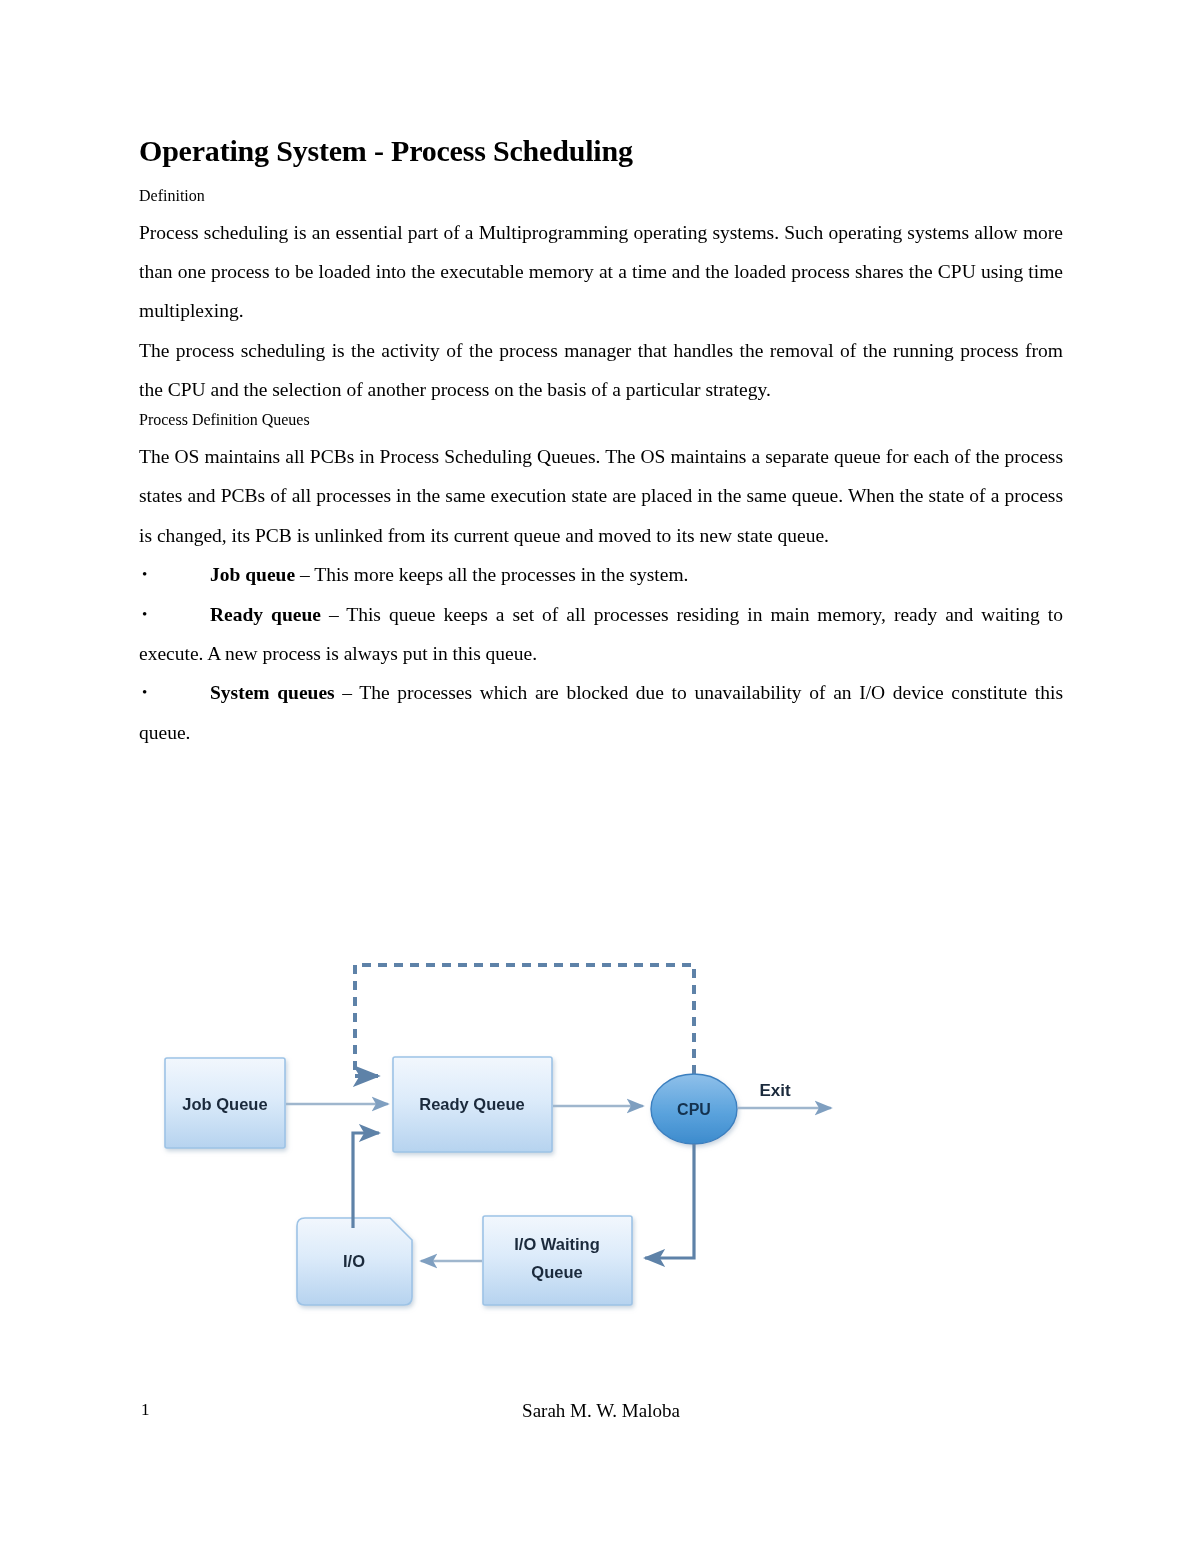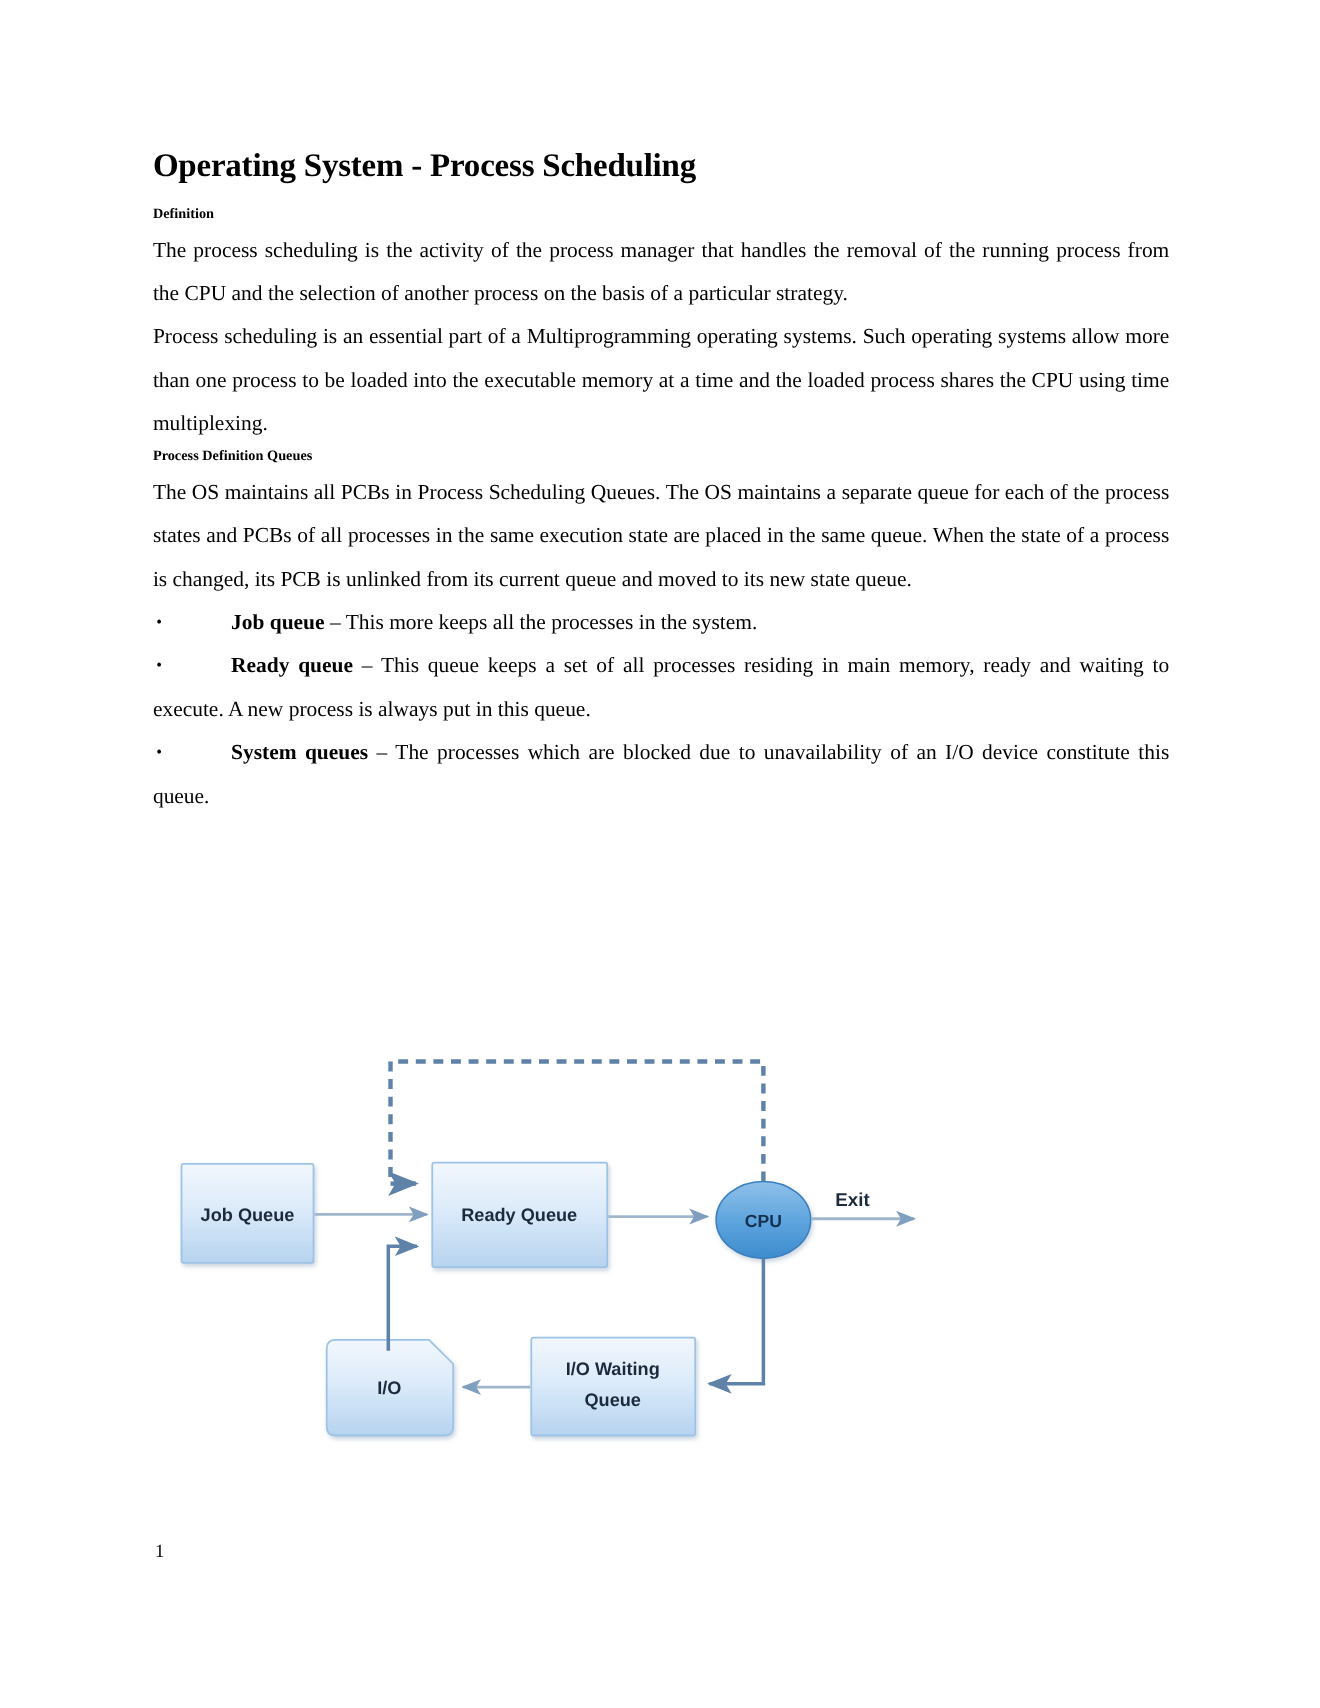--- a/index.html
+++ b/index.html
@@ -34,22 +34,22 @@
   h1.doc-title {
     font-size: 30px;
     font-weight: bold;
     line-height: 1.1;
     margin: 0 0 18px 0;
     letter-spacing: -0.2px;
     font-family: "Liberation Serif", "DejaVu Serif", serif;
   }
 
   .heading {
-    font-size: 13px;
-    font-weight: bold;
+    font-size: 16px;
+    font-weight: normal;
     margin: 0 0 6px 0;
     line-height: 1.35;
   }
 
   p.body-text {
     font-size: 19.5px;
     line-height: 2.02;
     margin: 0 0 0 0;
     text-align: justify;
     text-justify: inter-word;
@@ -124,23 +124,23 @@
 <body>
 
 <div class="page">
 
   <div class="content">
 
     <h1 class="doc-title">Operating System - Process Scheduling</h1>
 
     <div class="heading">Definition</div>
 
+    <p class="body-text">Process scheduling is an essential part of a Multiprogramming operating systems. Such operating systems allow more than one process to be loaded into the executable memory at a time and the loaded process shares the CPU using time multiplexing.</p>
+
     <p class="body-text">The process scheduling is the activity of the process manager that handles the removal of the running process from the CPU and the selection of another process on the basis of a particular strategy.</p>
-
-    <p class="body-text">Process scheduling is an essential part of a Multiprogramming operating systems. Such operating systems allow more than one process to be loaded into the executable memory at a time and the loaded process shares the CPU using time multiplexing.</p>
 
     <div class="heading">Process Definition Queues</div>
 
     <p class="body-text">The OS maintains all PCBs in Process Scheduling Queues. The OS maintains a separate queue for each of the process states and PCBs of all processes in the same execution state are placed in the same queue. When the state of a process is changed, its PCB is unlinked from its current queue and moved to its new state queue.</p>
 
 
     <ul class="bullets">
       <li>
         <span class="bullet-glyph">•</span>
         <span class="bullet-indent"></span><span class="bullet-term">Job queue</span><span> – This more keeps all the processes in the system.</span>
@@ -235,15 +235,16 @@
 
       <g>
         <path d="M 203 288 L 203 193 L 229 193" fill="none" stroke="#5e82a8" stroke-width="3.2" marker-end="url(#arrowDark)"></path>
       </g>
 
     </svg>
   </div>
 
   <div class="footer">
     <span class="pagenum">1</span>
+    <span class="author">Sarah M. W. Maloba</span>
   </div>
 
 </div>
 
 </body></html>

